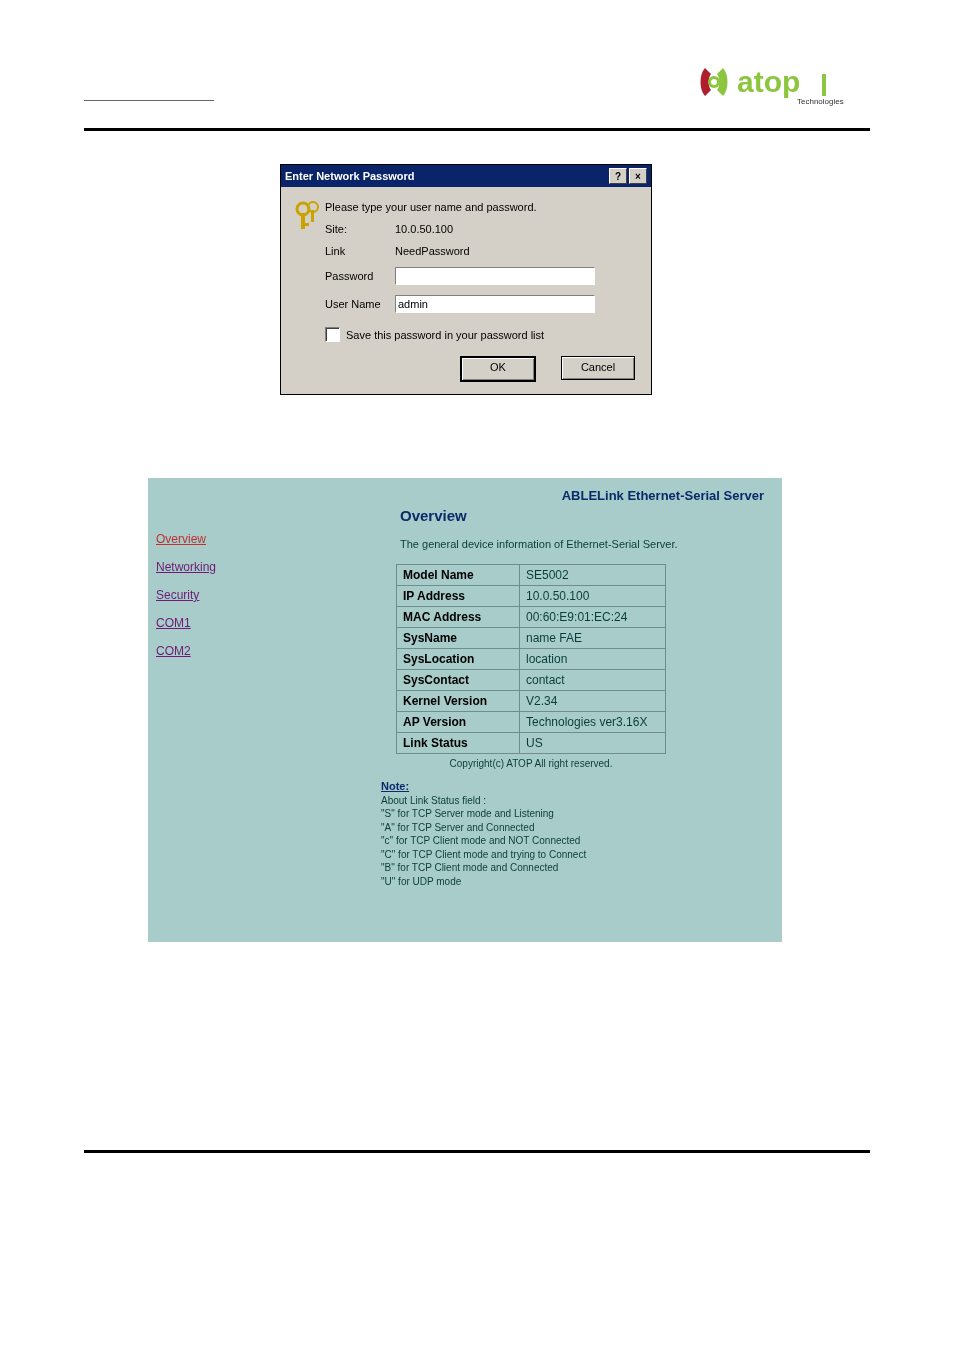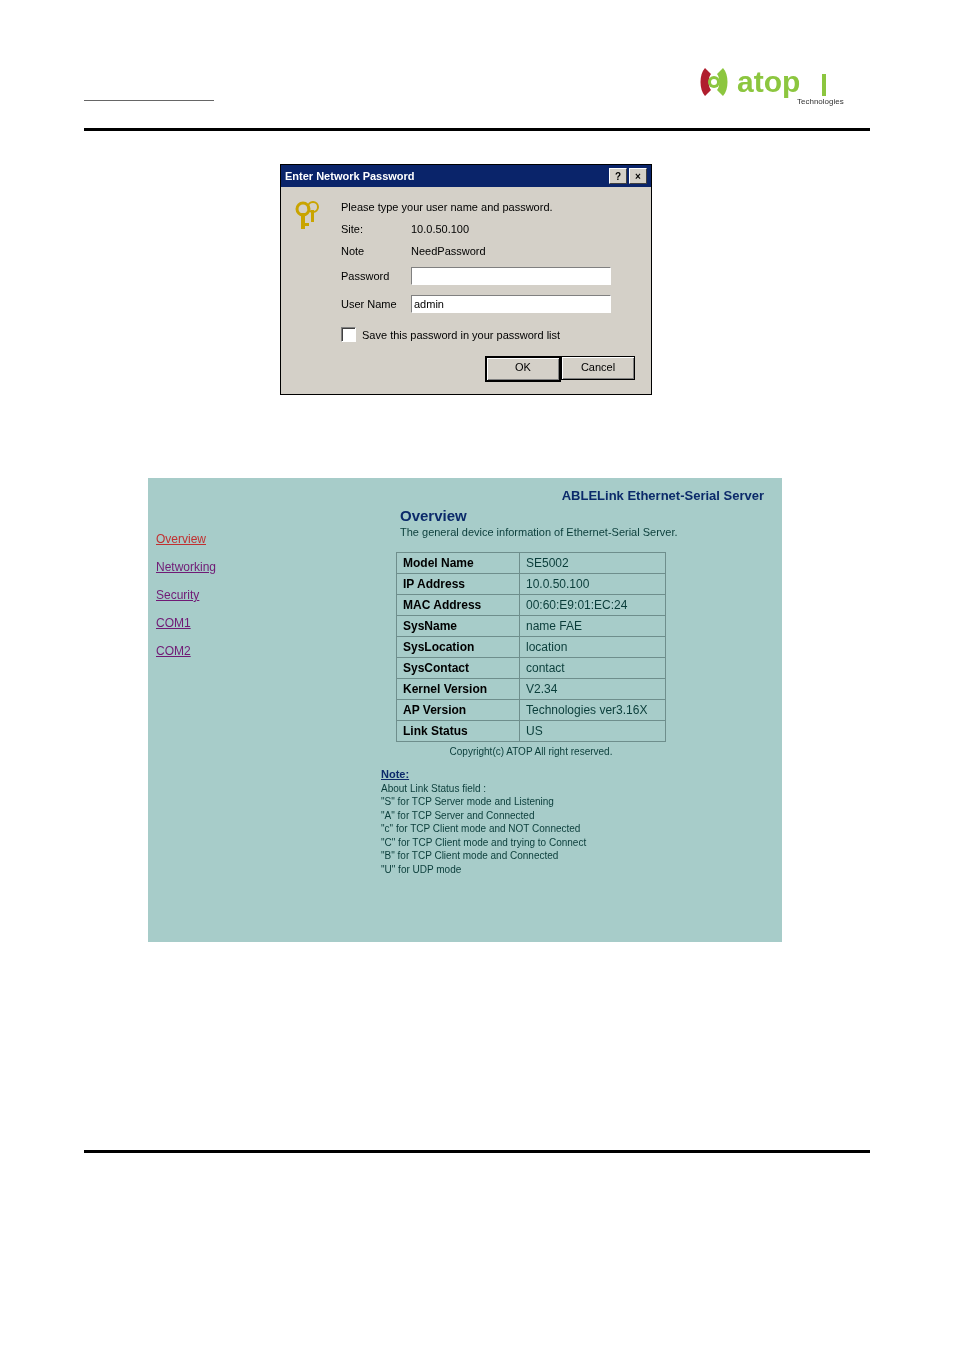--- a/index.html
+++ b/index.html
@@ -75,21 +75,21 @@
     border-bottom-color: #404040;
     margin-left: 2px;
     font-size: 10px;
     font-weight: bold;
     color: #000;
     display: flex;
     align-items: center;
     justify-content: center;
   }
   .dialog-body {
-    padding: 14px 16px 12px 20px;
+    padding: 14px 16px 12px 4px;
     position: relative;
     border-radius: 21px;
   }
   .dialog-icon {
     position: absolute;
     left: 12px;
     top: 14px;
     width: 32px;
     height: 32px;
   }
@@ -136,21 +136,21 @@
     border: 1px solid #808080;
     border-right-color: #fff;
     border-bottom-color: #fff;
     box-shadow: inset 1px 1px 0 #404040;
     margin-right: 6px;
   }
   .dlg-buttons {
     display: flex;
     justify-content: flex-end;
     margin-top: 14px;
-    gap: 0;
+    gap: 25px;
   }
   .win-btn {
     width: 72px;
     height: 22px;
     background: #d4d0c8;
     border: 1px solid #000;
     font-size: 11px;
     text-align: center;
     line-height: 20px;
     box-shadow: inset 1px 1px 0 #fff, inset -1px -1px 0 #808080;
@@ -206,21 +206,21 @@
     font-family: Arial, sans-serif;
     font-weight: bold;
     color: #0b2a6a;
     font-size: 15px;
     margin-left: 120px;
   }
   .page-sub {
     font-size: 11px;
     color: #0a3d3a;
     margin-left: 120px;
-    margin-top: 2px;
+    margin-top: 14px;
   }
   .info-table {
     margin: 14px auto 0 auto;
     border-collapse: collapse;
     width: 270px;
   }
   .info-table td {
     border: 1px solid #6e8e8c;
     font-size: 12px;
     padding: 3px 6px;
@@ -302,21 +302,21 @@
           <rect x="18" y="9" width="3" height="12" fill="#c9a400"></rect>
         </svg>
       </div>
       <div class="dialog-content">
         <div class="dialog-prompt">Please type your user name and password.</div>
         <div class="dialog-row">
           <label>Site:</label>
           <span class="val-text">10.0.50.100</span>
         </div>
         <div class="dialog-row">
-          <label>Note</label>
+          <label>Link</label>
           <span class="val-text">NeedPassword</span>
         </div>
         <div class="dialog-row">
           <label>Password</label>
           <input class="dialog-input" type="password" value="" style="">
         </div>
         <div class="dialog-row">
           <label>User Name</label>
           <input class="dialog-input" type="text" value="admin" style="">
         </div>

